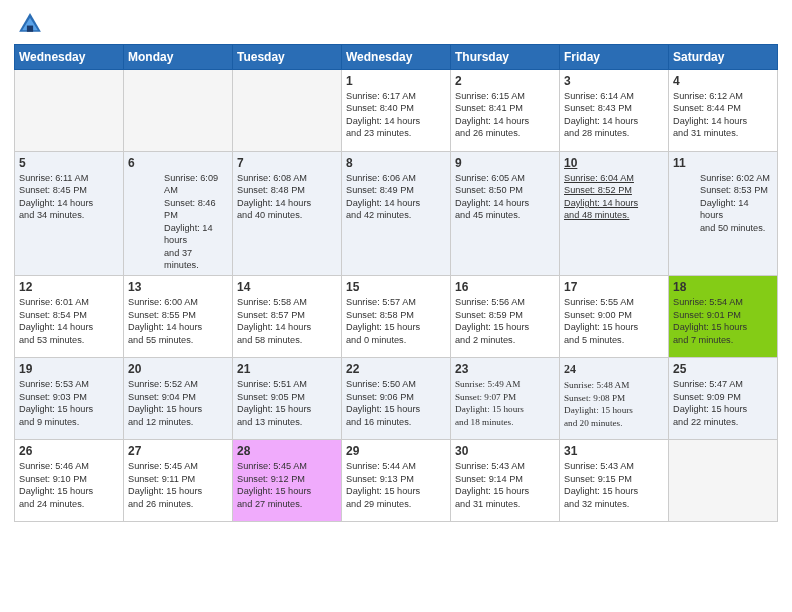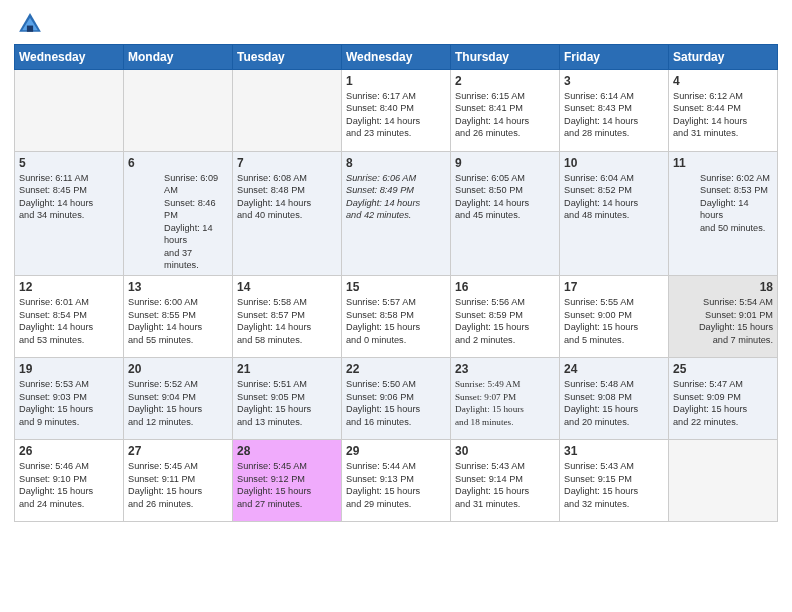--- a/index.html
+++ b/index.html
@@ -189,33 +189,33 @@
           </td>
           <td style="background: rgb(238, 242, 248);">
             <span class="day-number">7</span>
             <div class="cell-text" style="white-space: pre-line;">Sunrise: 6:08 AM
 Sunset: 8:48 PM
 Daylight: 14 hours
 and 40 minutes.</div>
           </td>
           <td style="background: rgb(238, 242, 248);">
             <span class="day-number">8</span>
-            <div class="cell-text" style="white-space: pre-line; font-style: italic;">Sunrise: 6:06 AM
+            <div class="cell-text" style="white-space: pre-line;">Sunrise: 6:06 AM
 Sunset: 8:49 PM
 Daylight: 14 hours
 and 42 minutes.</div>
           </td>
           <td style="background: rgb(238, 242, 248);">
             <span class="day-number">9</span>
             <div class="cell-text" style="white-space: pre-line;">Sunrise: 6:05 AM
 Sunset: 8:50 PM
 Daylight: 14 hours
 and 45 minutes.</div>
           </td>
-          <td style="background: rgb(238, 242, 248);">
+          <td style="background: rgb(238, 242, 248); text-decoration: underline;">
             <span class="day-number">10</span>
             <div class="cell-text" style="white-space: pre-line;">Sunrise: 6:04 AM
 Sunset: 8:52 PM
 Daylight: 14 hours
 and 48 minutes.</div>
           </td>
           <td style="background: rgb(238, 242, 248);">
             <span class="day-number">11</span>
             <div class="cell-text" style="white-space: pre-line; margin-left: 27px;">Sunrise: 6:02 AM
 Sunset: 8:53 PM
@@ -259,21 +259,21 @@
 Daylight: 15 hours
 and 2 minutes.</div>
           </td>
           <td style="background: rgb(255, 255, 255);">
             <span class="day-number">17</span>
             <div class="cell-text" style="white-space: pre-line;">Sunrise: 5:55 AM
 Sunset: 9:00 PM
 Daylight: 15 hours
 and 5 minutes.</div>
           </td>
-          <td style="background: #e5e5e5; text-align: right;">
+          <td style="background: #84cc16;">
             <span class="day-number">18</span>
             <div class="cell-text" style="white-space: pre-line;">Sunrise: 5:54 AM
 Sunset: 9:01 PM
 Daylight: 15 hours
 and 7 minutes.</div>
           </td>
         </tr>
         <tr>
           <td style="background: rgb(238, 242, 248);">
             <span class="day-number">19</span>
@@ -303,21 +303,21 @@
 Daylight: 15 hours
 and 16 minutes.</div>
           </td>
           <td style="background: rgb(238, 242, 248);">
             <span class="day-number">23</span>
             <div class="cell-text" style="white-space: pre-line; font-family: Liberation Serif, serif;">Sunrise: 5:49 AM
 Sunset: 9:07 PM
 Daylight: 15 hours
 and 18 minutes.</div>
           </td>
-          <td style="background: rgb(238, 242, 248);">
+          <td style="background: rgb(238, 242, 248); font-family: Liberation Serif, serif;">
             <span class="day-number">24</span>
             <div class="cell-text" style="white-space: pre-line;">Sunrise: 5:48 AM
 Sunset: 9:08 PM
 Daylight: 15 hours
 and 20 minutes.</div>
           </td>
           <td style="background: rgb(238, 242, 248);">
             <span class="day-number">25</span>
             <div class="cell-text" style="white-space: pre-line;">Sunrise: 5:47 AM
 Sunset: 9:09 PM

